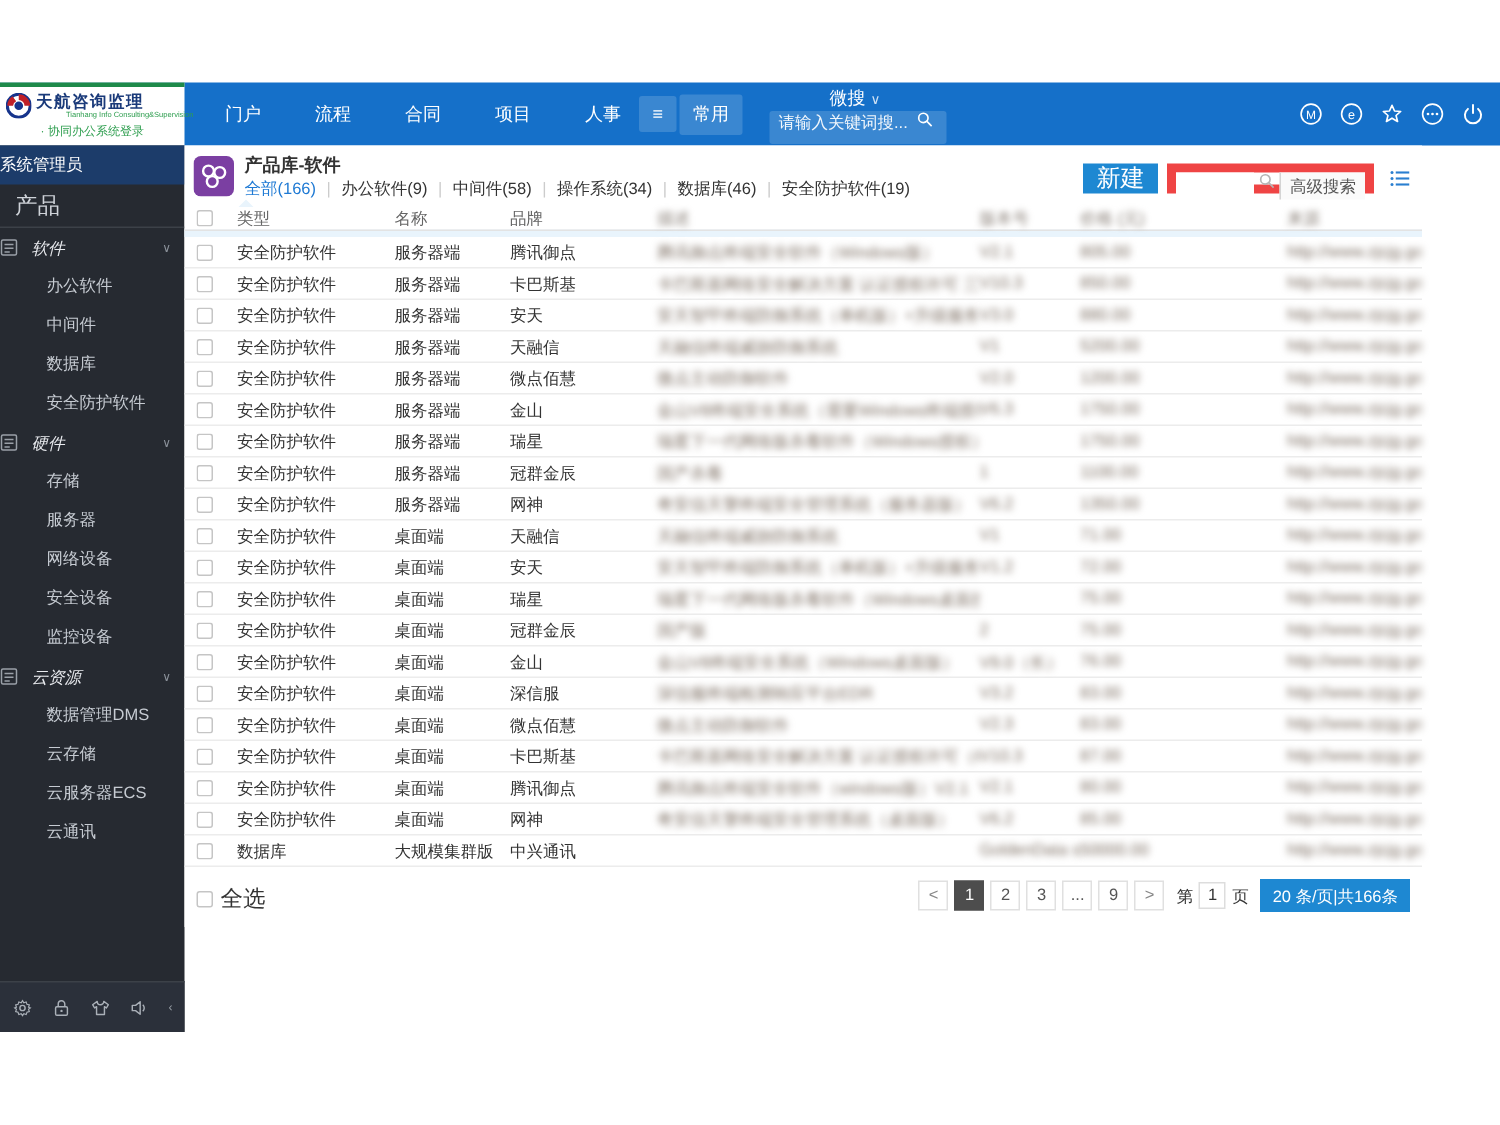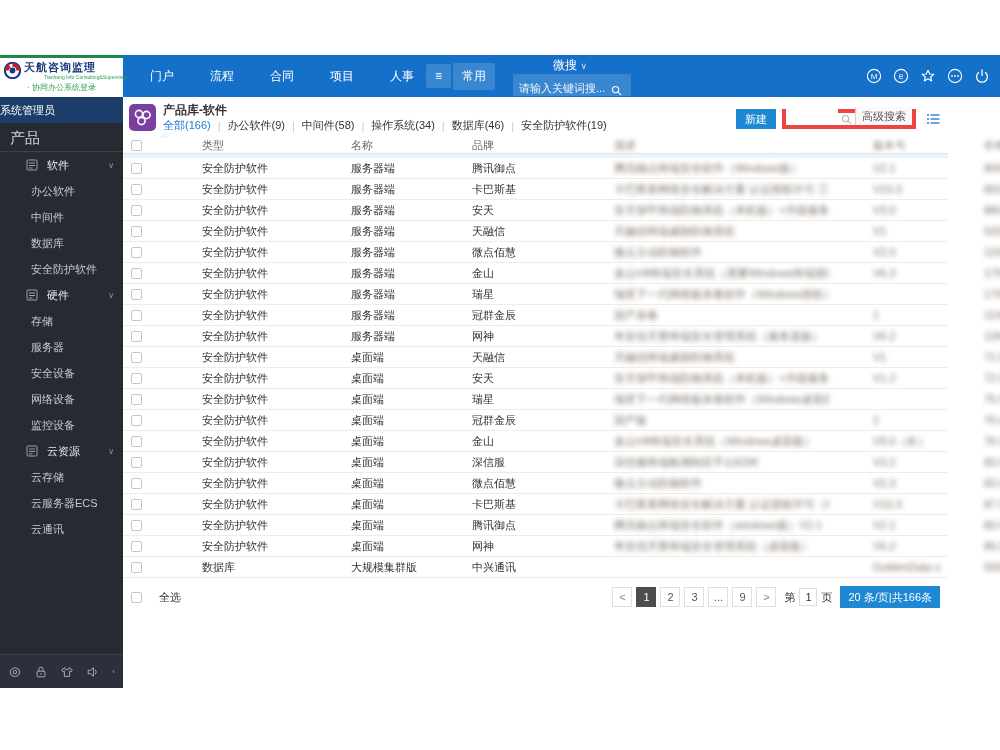--- a/index.html
+++ b/index.html
@@ -13,68 +13,68 @@
   .logo-mark { width:17px; height:17px; flex:0 0 auto; }
   .brand-name { font-size:11px; font-weight:bold; color:#1a3a7a; letter-spacing:1px; white-space:nowrap; }
   .brand-sub { font-size:5px; color:#2e9e4f; margin-left:20px; margin-top:-1px; white-space:nowrap; }
   .brand-login { font-size:8px; color:#2e9e4f; text-align:center; margin-top:2px; white-space:nowrap; }
   .nav { display:flex; align-items:center; margin-left:140px; gap:16px; }
   .nav-item { color:#fff; font-size:12px; padding:4px 10px; cursor:pointer; white-space:nowrap; }
   .nav-box { background:rgba(255,255,255,0.16); border-radius:2px; color:#fff; font-size:12px; padding:5px 9px; margin-left:2px; white-space:nowrap; }
   .search-wrap { display:flex; align-items:center; margin-left:18px;flex-direction:column; }
   .search-scope { color:#fff; font-size:12px; margin-right:4px; white-space:nowrap; }
   .search-scope .caret { font-size:9px; opacity:.8; }
-  .topsearch { display:flex; align-items:flex-end; background:rgba(255,255,255,0.16); border-radius:2px; height:22px; padding:0 6px; width:118px; }
+  .topsearch { display:flex; align-items:flex-start; background:rgba(255,255,255,0.16); border-radius:2px; height:22px; padding:0 6px; width:118px; }
   .topsearch .ph { color:rgba(255,255,255,0.92); font-size:11px; white-space:nowrap; overflow:hidden; flex:1; }
   .top-icons { position:absolute; right:10px; top:0; height:42px; display:flex; align-items:center; gap:11px; }
   .tico { width:16px; height:16px; display:block; }
 
   
   .sidebar { position:absolute; left:0; top:42px; width:123px; height:591px; background:#262a31; }
   .role-bar { height:26px; background:#1c3c6a; color:#fff; font-size:11px; line-height:26px; padding-left:0; }
   .module-item { height:29px; color:#cfd3d9; font-size:15px; line-height:29px; padding-left:10px; border-bottom:1px solid #3c4148; }
-  .grp-head { height:26px; display:flex; align-items:center; color:#e8eaee; font-size:11px; padding-left:26px; cursor:pointer; }
+  .grp-head { height:26px; display:flex; align-items:center; color:#e8eaee; font-size:11px; padding-left:0; cursor:pointer;font-style:italic; }
   .grp-head .gico { width:12px; height:12px; margin-right:9px; flex:0 0 auto; }
   .grp-head .chev { margin-left:auto; margin-right:9px; color:#8b919a; font-size:8px; }
   .grp-item { height:26px; line-height:26px; color:#c6cbd2; font-size:11px; padding-left:31px; cursor:pointer; white-space:nowrap; }
   .side-bottom { position:absolute; left:0; bottom:0; width:123px; height:34px; background:#2b303a; border-top:1px solid #3c4148; display:flex; align-items:center; justify-content:space-between; padding:0 8px; }
   .bico { width:14px; height:14px; }
   .side-collapse { color:#9aa0a8; font-size:8px; }
 
   
   .main { position:absolute; left:123px; top:42px; width:825px; background:#fff; }
   .mod-head { position:relative; height:40px; }
   .mod-ico { position:absolute; left:6px; top:7px; width:27px; height:27px; }
   .mod-title { position:absolute; left:40px; top:5px; font-size:12px; font-weight:bold; color:#333; }
   .tabs { position:absolute; left:40px; top:21px; display:flex; align-items:center; font-size:11px; }
   .tab { color:#333; cursor:pointer; white-space:nowrap; }
   .tab.active { color:#1f7ad4; }
   .tab-sep { color:#ccc; margin:0 7px; }
   .actions { position:absolute; right:8px; top:12px; display:flex; align-items:center; gap:6px; }
-  .btn-new { background:#1e88d2; color:#fff; font-size:11px; border:none; height:20px; padding:0 9px; cursor:pointer; }
-  .adv-search-wrap { display:flex; align-items:flex-end; border:4px solid #ef4444; height:20px; }
+  .btn-new { background:#1e88d2; color:#fff; font-size:16px; border:none; height:20px; padding:0 9px; cursor:pointer; }
+  .adv-search-wrap { display:flex; align-items:flex-start; border:6px solid #ef4444; height:20px; }
   .adv-input { width:52px; height:18px; border:none; outline:none; font-size:10px; padding:0 2px; }
   .mag { width:11px; height:11px; margin:0 3px; }
   .btn-adv { background:#fafafa; border-left:1px solid #d4d4d4; color:#555; font-size:11px; height:18px; padding:0 6px; display:flex; align-items:center; cursor:pointer; white-space:nowrap; }
   .list-ico { width:14px; height:14px; margin-left:4px; }
   .notch { position:absolute; left:36px; bottom:-1px; width:0; height:0; border-left:5px solid transparent; border-right:5px solid transparent; border-bottom:5px solid #e9f4fc; }
 
   
-  .grid-row { display:grid; grid-template-columns:27px 105px 77px 98px 215px 67px 138px 1fr; align-items:center; padding-left:8px;gap:44px; }
+  .grid-row { display:grid; grid-template-columns:27px 105px 77px 98px 215px 67px 138px 1fr; align-items:center; padding-left:8px; }
   .thead { height:16px; color:#666; font-size:11px; }
   .head-strip { height:5px; background:#e9f4fc; border-top:1px solid #e3e3e3; }
   .trow { height:21px; border-bottom:1px solid #ececec; font-size:11px; color:#333; }
   .cell { white-space:nowrap; overflow:hidden; }
   .cb { width:11px; height:11px; border:1px solid #c5c5c5; border-radius:2px; background:#fff; }
   .blur { filter:blur(2.5px); color:#7d6f63; }
   .thead .blur { filter:blur(2.2px); color:#8a8078; }
 
   
   .tfoot { position:relative; height:40px; padding-top:12px; }
-  .select-all { display:flex; align-items:center; gap:17px; font-size:11px; color:#333; margin-left:8px; }
+  .select-all { display:flex; align-items:center; gap:5px; font-size:15px; color:#333; margin-left:8px; }
   .pager { position:absolute; right:8px; top:8px; display:flex; align-items:center; gap:4px; font-size:11px; color:#555; }
   .pg { min-width:20px; height:20px; border:1px solid #e0e0e0; background:#fff; display:flex; align-items:center; justify-content:center; padding:0 4px; cursor:pointer; color:#555; }
   .pg.active { background:#4d4d4d; border-color:#4d4d4d; color:#fff; }
   .pg.navbtn { border-color:#e0e0e0; color:#888; }
   .jump { display:flex; align-items:center; gap:4px; margin-left:4px; color:#333; }
   .jump-box { width:18px; height:18px; border:1px solid #ddd; display:flex; align-items:center; justify-content:center; }
   .page-size-badge { background:#1e88d2; color:#fff; height:22px; display:flex; align-items:center; padding:0 8px; margin-left:4px; white-space:nowrap; }
 </style>
 </head>
 <body>
@@ -169,33 +169,34 @@
             <rect x="1" y="1" width="10" height="10" rx="1" fill="none" stroke="#9aa0a8" stroke-width="1"></rect>
             <line x1="3" y1="4" x2="9" y2="4" stroke="#9aa0a8" stroke-width="1"></line>
             <line x1="3" y1="6.5" x2="9" y2="6.5" stroke="#9aa0a8" stroke-width="1"></line>
             <line x1="3" y1="9" x2="6.5" y2="9" stroke="#9aa0a8" stroke-width="1"></line>
           </svg>
           <span>硬件</span>
           <span class="chev">∨</span>
         </div>
         <div class="grp-item">存储</div>
         <div class="grp-item">服务器</div>
+        <div class="grp-item">网络设备</div>
         <div class="grp-item">安全设备</div>
-        <div class="grp-item">网络设备</div>
         <div class="grp-item">监控设备</div>
         <div class="grp-head">
           <svg viewBox="0 0 12 12" class="gico">
             <rect x="1" y="1" width="10" height="10" rx="1" fill="none" stroke="#9aa0a8" stroke-width="1"></rect>
             <line x1="3" y1="4" x2="9" y2="4" stroke="#9aa0a8" stroke-width="1"></line>
             <line x1="3" y1="6.5" x2="9" y2="6.5" stroke="#9aa0a8" stroke-width="1"></line>
             <line x1="3" y1="9" x2="6.5" y2="9" stroke="#9aa0a8" stroke-width="1"></line>
           </svg>
           <span>云资源</span>
           <span class="chev">∨</span>
         </div>
+        <div class="grp-item">数据管理DMS</div>
         <div class="grp-item">云存储</div>
         <div class="grp-item">云服务器ECS</div>
         <div class="grp-item">云通讯</div>
       </div>
     <div class="side-bottom">
       <svg class="bico" viewBox="0 0 16 16">
           <circle cx="8" cy="8" r="2" fill="none" stroke="#aab0b8" stroke-width="1.1"></circle>
           <path d="M8 2.4 L9 4 L10.8 3.4 L11.4 5.2 L13.2 5.6 L12.6 7.4 L14 8 L12.6 9 L13.2 10.8 L11.4 11.2 L10.8 13 L9 12.4 L8 13.8 L7 12.4 L5.2 13 L4.6 11.2 L2.8 10.8 L3.4 9 L2 8 L3.4 7.4 L2.8 5.6 L4.6 5.2 L5.2 3.4 L7 4 Z" fill="none" stroke="#aab0b8" stroke-width="0.9"></path>
         </svg>
       <svg class="bico" viewBox="0 0 16 16">

